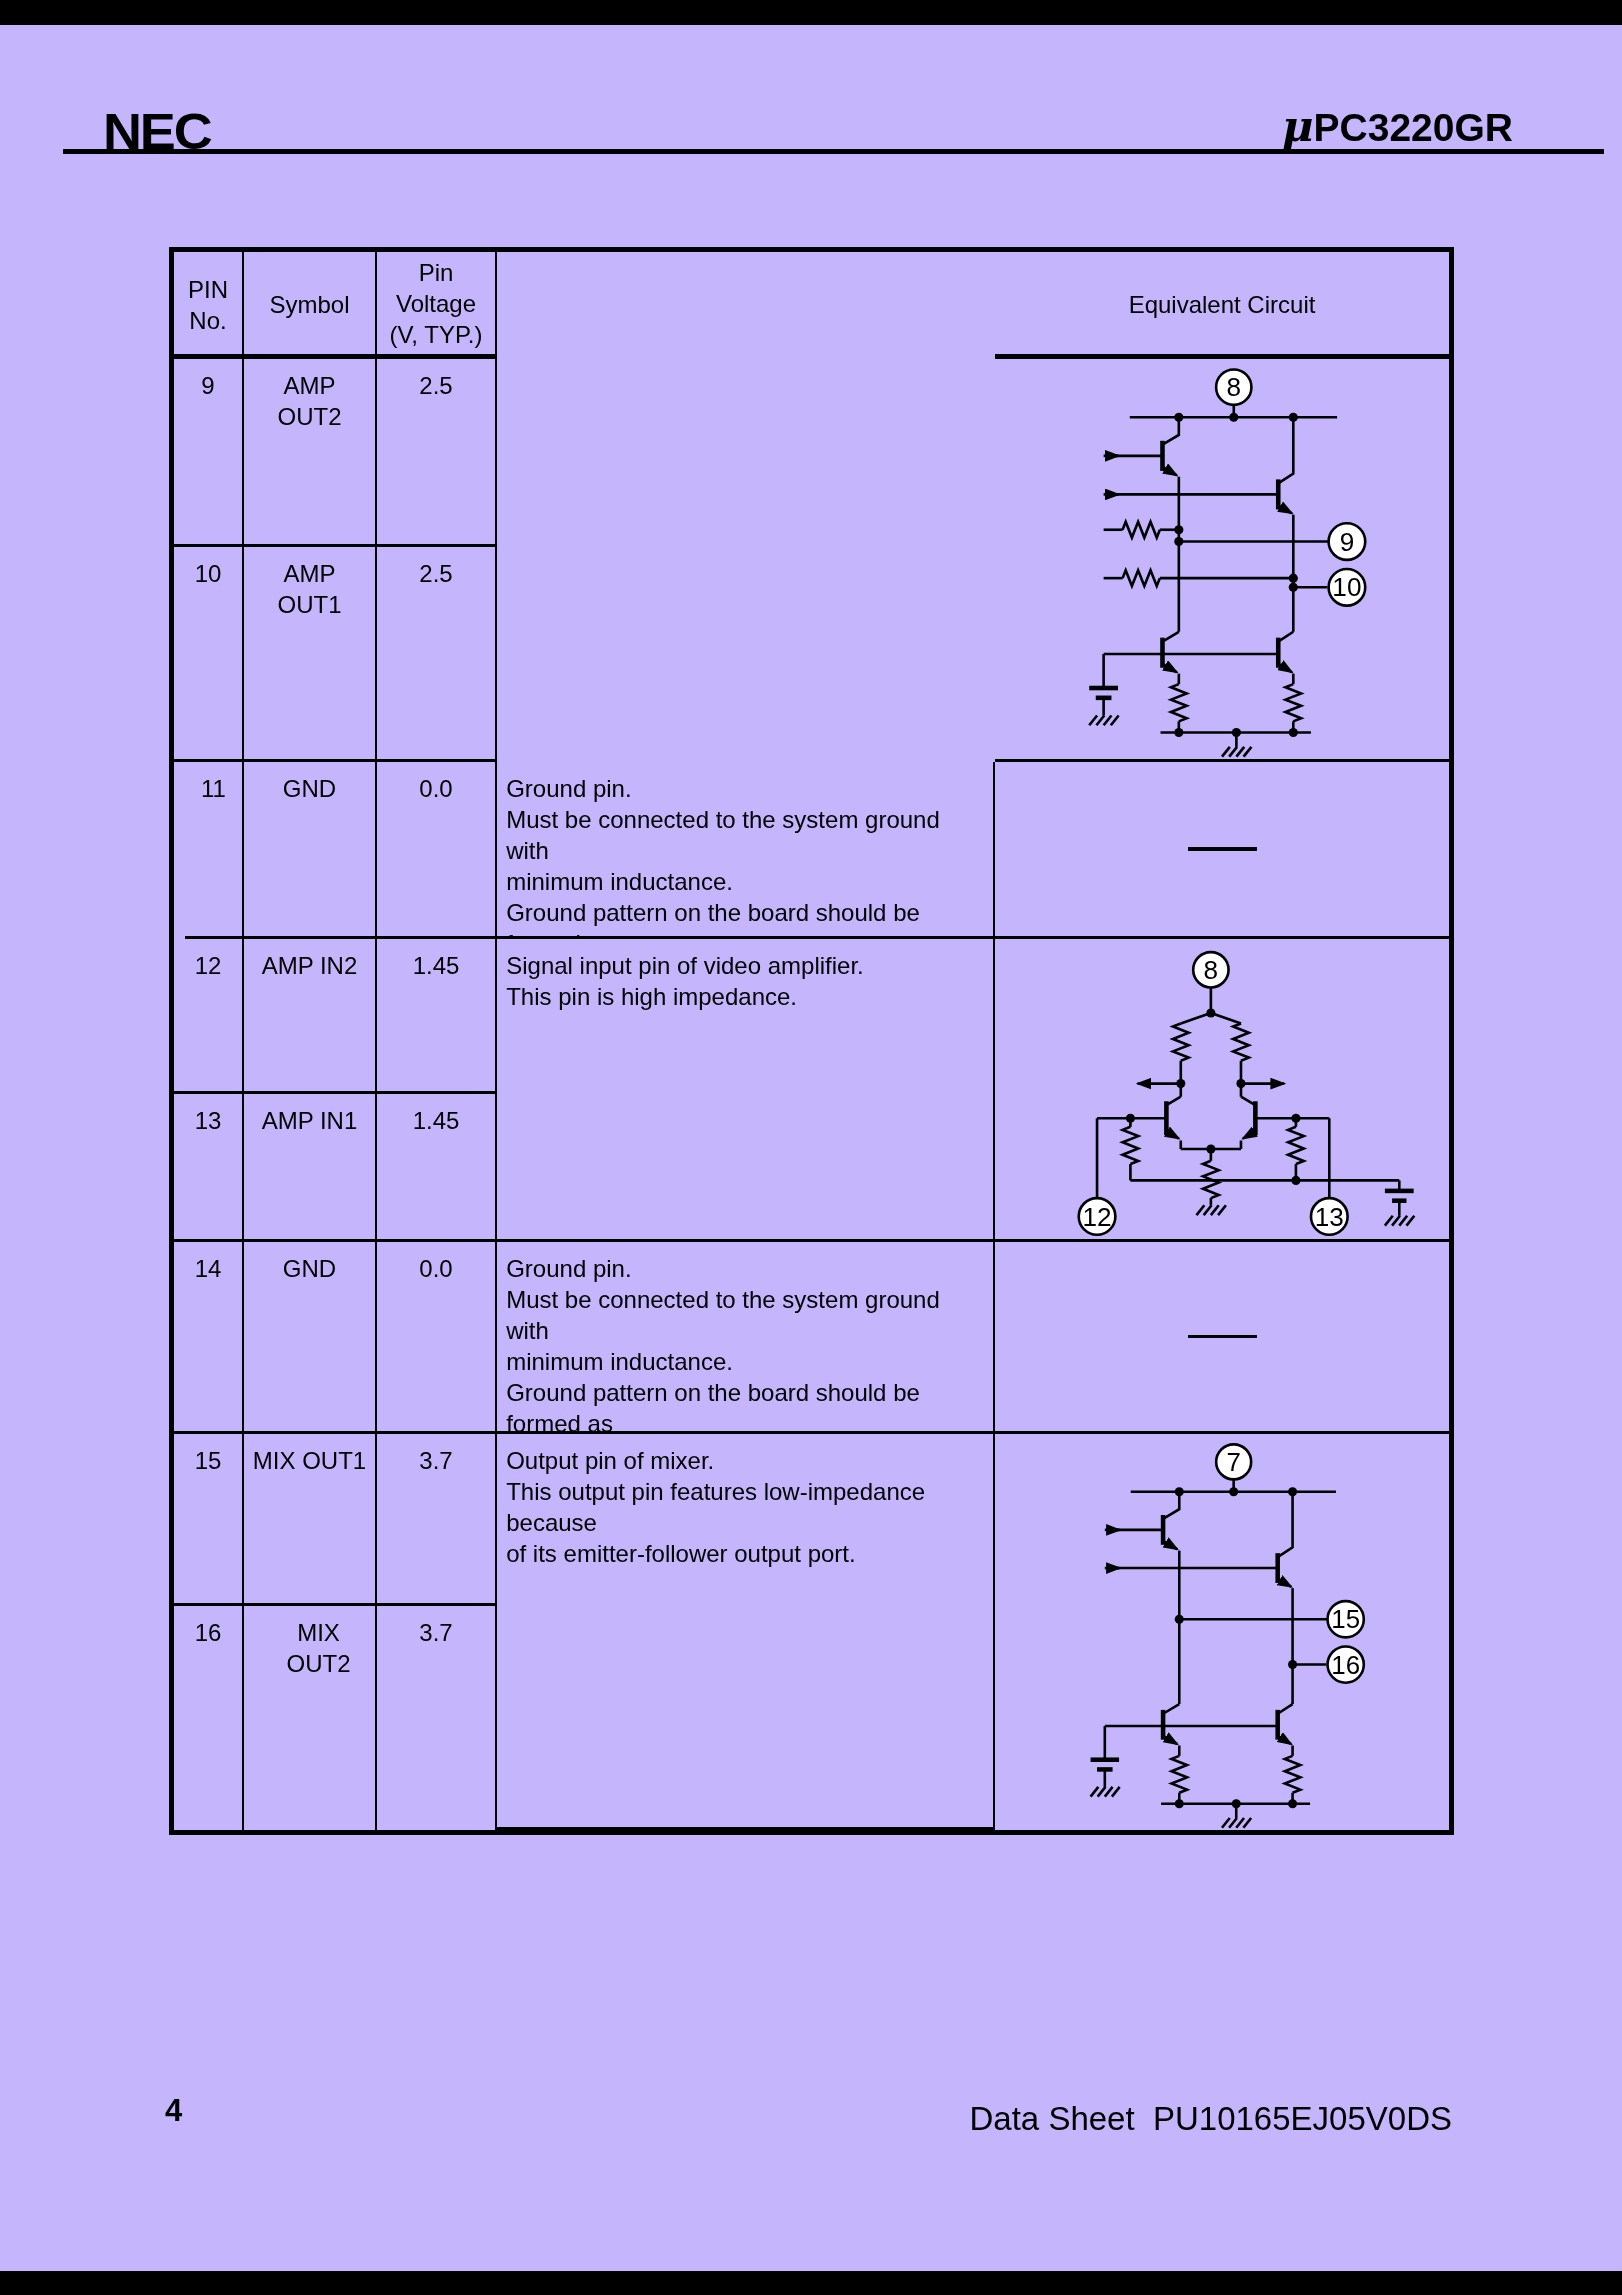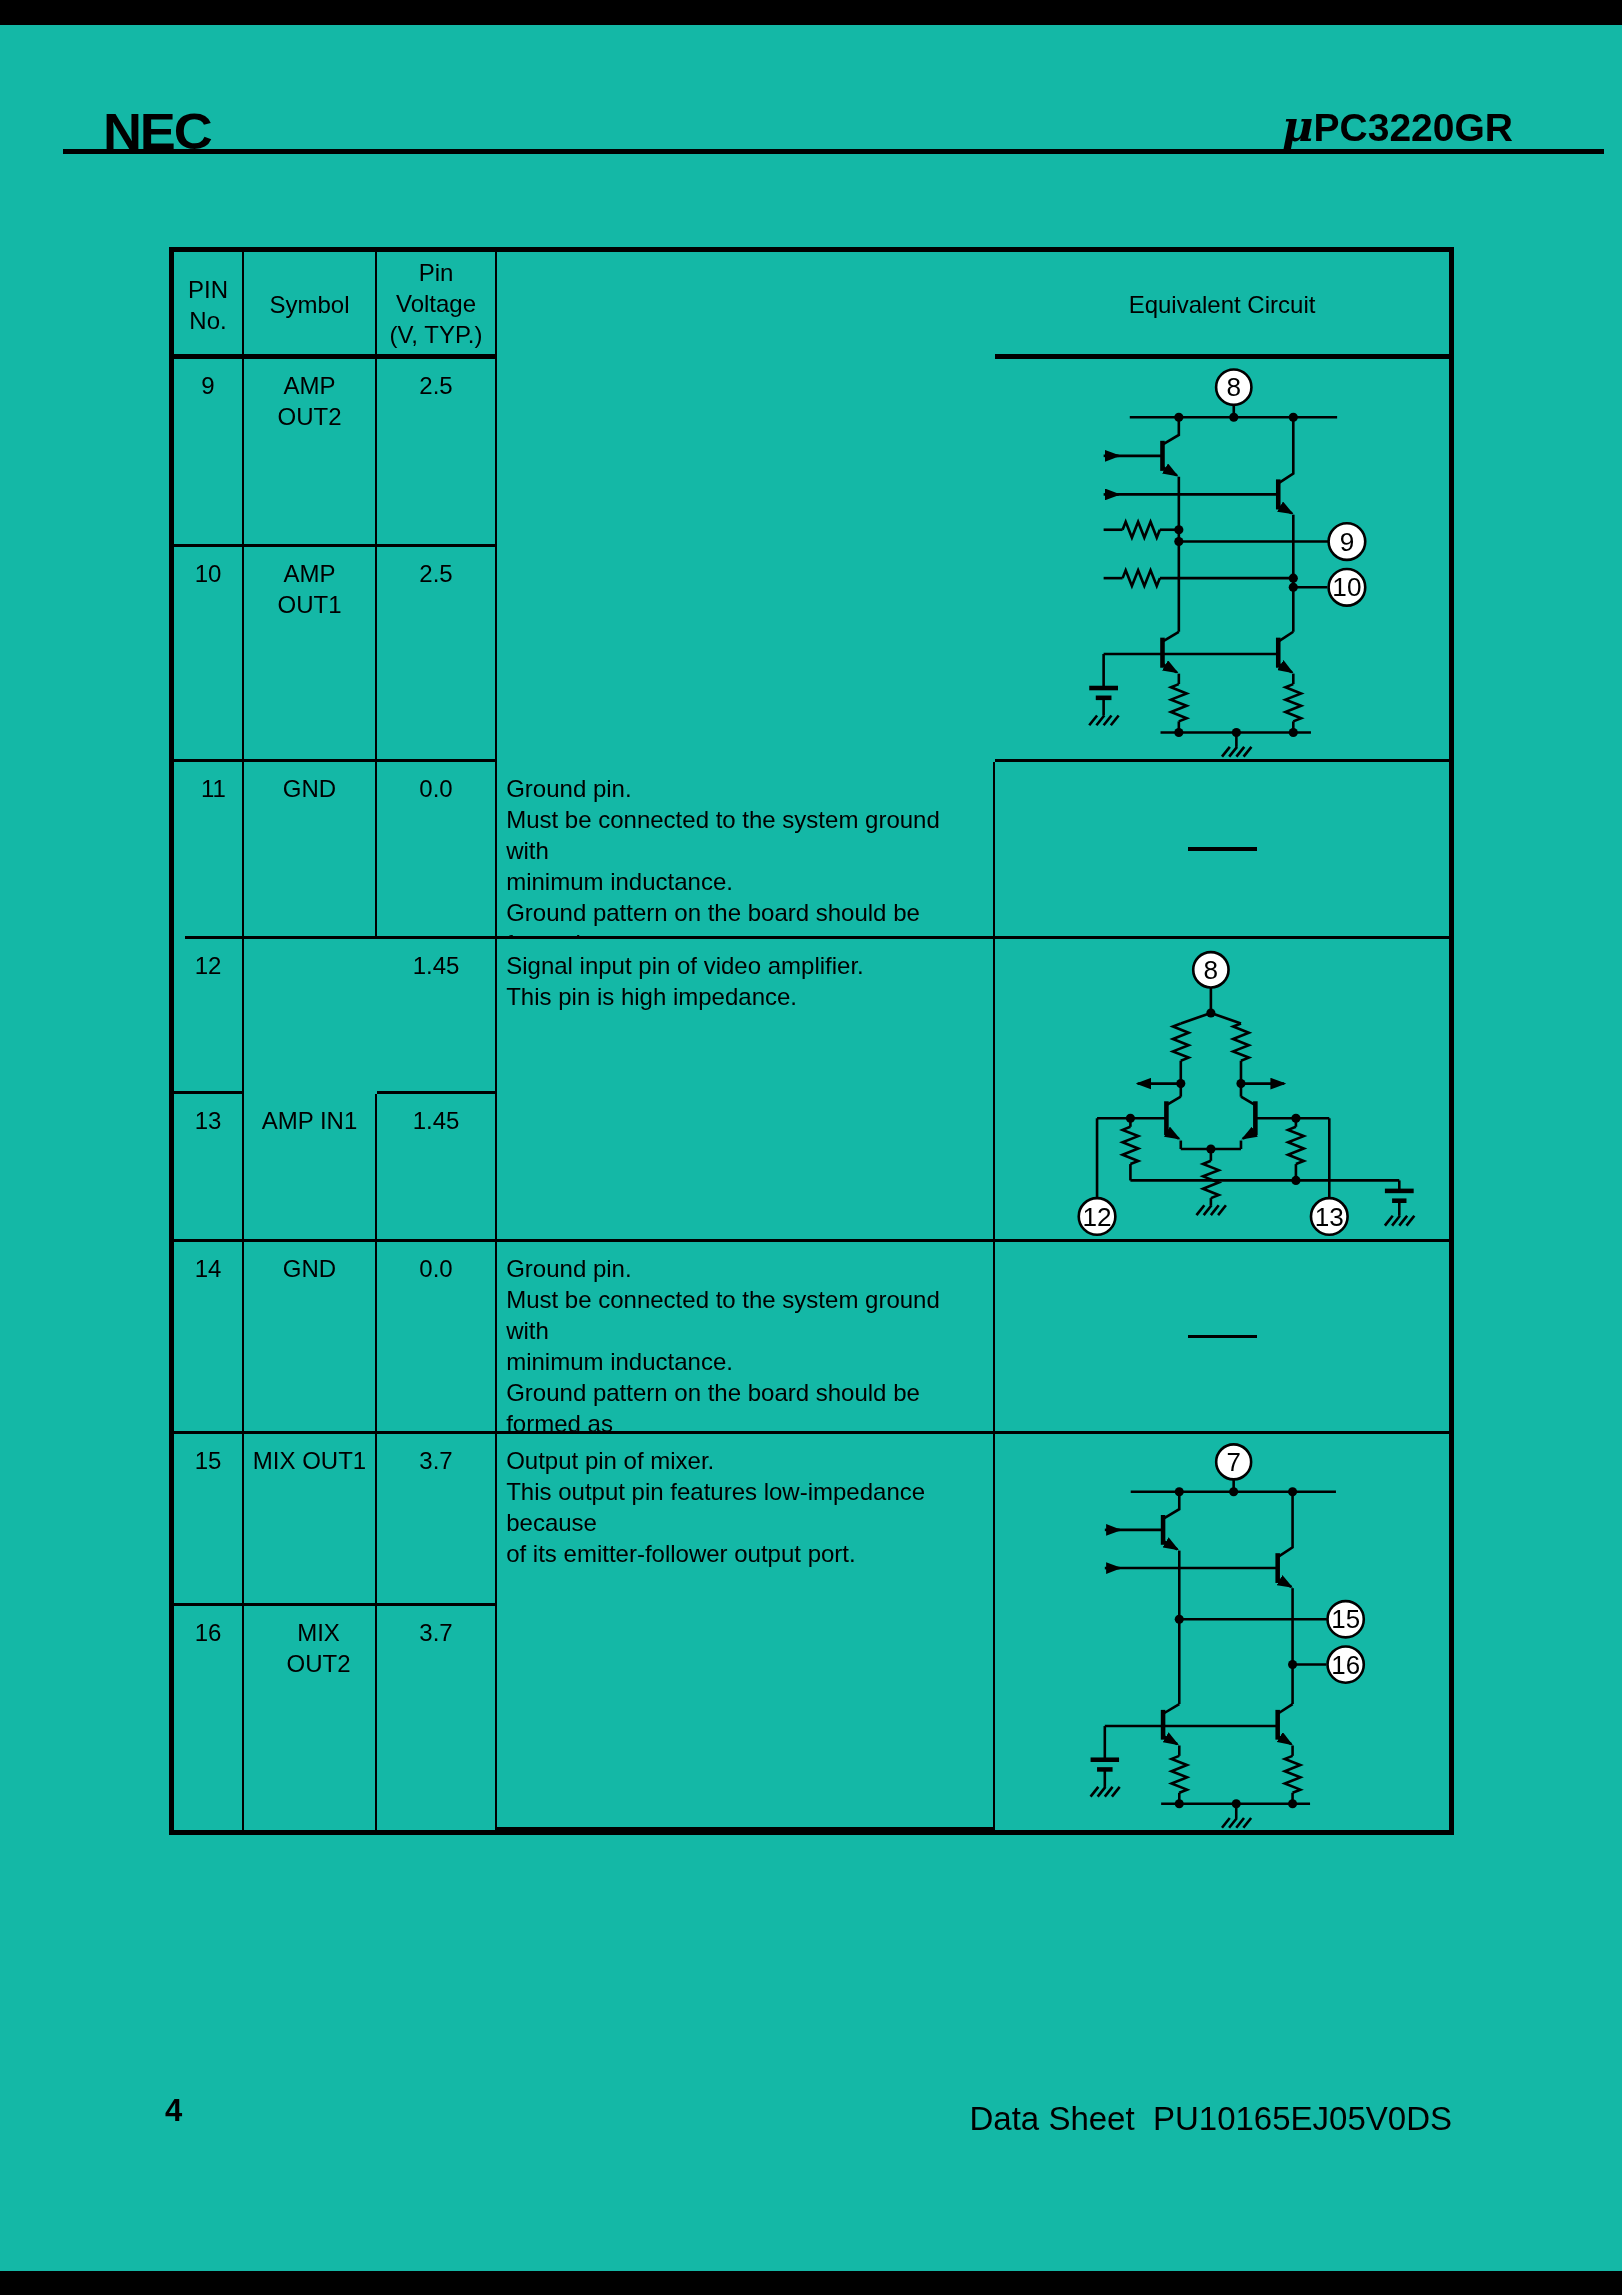--- a/index.html
+++ b/index.html
@@ -1,16 +1,16 @@
 <!DOCTYPE html>
 <html style="font-size:10.5px"><head>
 <meta charset="utf-8">
 <style>
   html,body{margin:0;padding:0;background:#888;}
-  .page{position:relative;width:1622px;height:2295px;background:#14b8a6;overflow:hidden;
+  .page{position:relative;width:1622px;height:2295px;background:#c4b5fd;overflow:hidden;
         font-family:"Liberation Sans", sans-serif;color:#000;}
   .scanbar{position:absolute;left:0;width:1622px;height:25px;background:#000;}
   .scanbar.top{top:0;}
   .scanbar.bottom{top:2271px;}
 
   
   .brand{position:absolute;left:103px;top:107px;font-size:50px;line-height:1;
          font-weight:bold;letter-spacing:-2px;transform:scaleX(1.08);transform-origin:left;}
   .doc-title{position:absolute;right:109px;top:105px;font-size:39px;line-height:1;font-weight:bold;}
   .doc-title .mu{font-family:"DejaVu Serif", serif;font-style:italic;font-weight:bold;font-size:43px;}
@@ -183,20 +183,21 @@
     <div class="cell tcell" style="grid-row:4;grid-column:2;">GND</div>
     <div class="cell tcell" style="grid-row:4;grid-column:3;">0.0</div>
     <div class="cell expl" style="grid-row:4;grid-column:4;">Ground pin.
 Must be connected to the system ground with
 minimum inductance.
 Ground pattern on the board should be formed as
 wide as possible.</div>
     <div class="cell dashcell lastcol" style="grid-row:4;grid-column:5;"><div class="dash"></div></div>
 
     <div class="cell tcell" style="grid-row:5;grid-column:1;">12</div>
+    <div class="cell tcell" style="grid-row:5;grid-column:2;">AMP IN2</div>
     <div class="cell tcell" style="grid-row:5;grid-column:3;">1.45</div>
     <div class="cell expl" style="grid-row:5/7;grid-column:4;">Signal input pin of video amplifier.
 This pin is high impedance.</div>
     <div class="cell ckt lastcol" style="grid-row:5/7;grid-column:5;">
       <svg width="432" height="297" viewBox="0 0 660 454" style="font-size:37px">
         <defs>
           <marker id="arwB" viewBox="0 0 24 18" markerWidth="24" markerHeight="18" refX="21" refY="9" orient="auto" markerUnits="userSpaceOnUse">
               <path d="M0 0 L24 9 L0 18 Z" fill="#000"></path>
             </marker>
         </defs>

